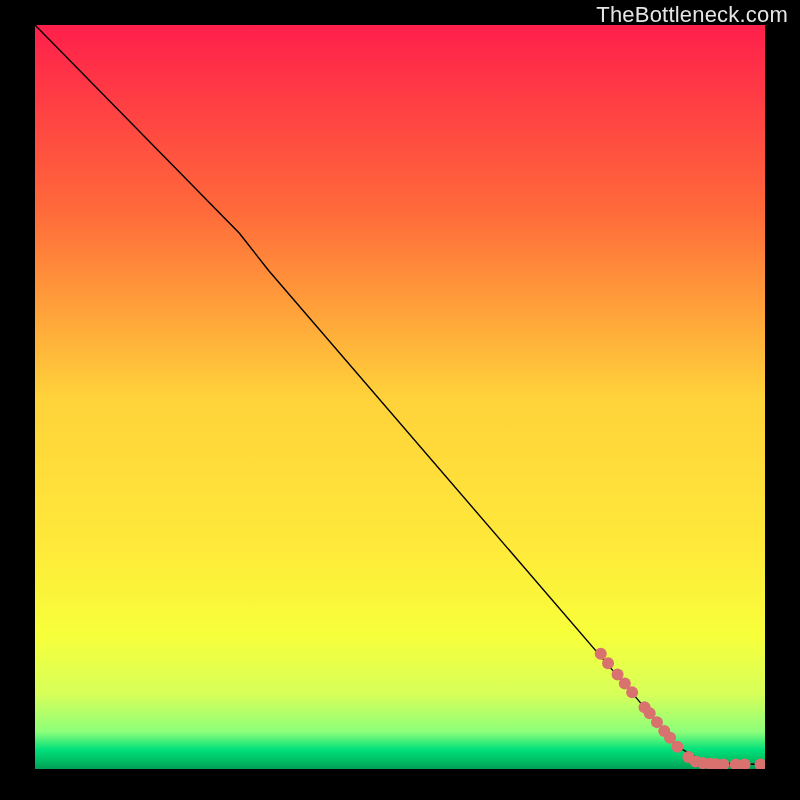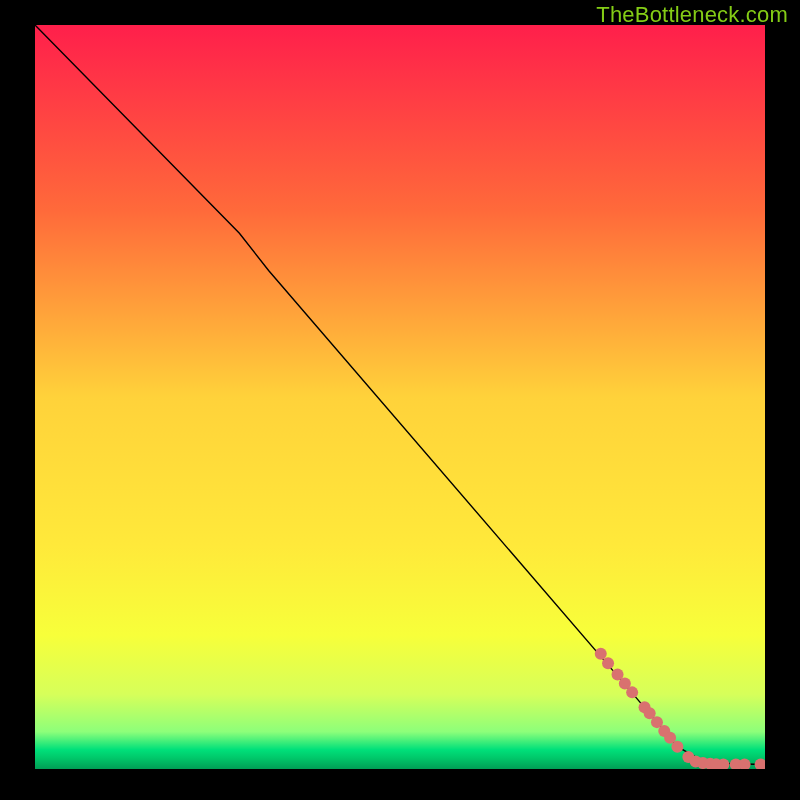--- a/index.html
+++ b/index.html
@@ -14,21 +14,21 @@
   .frame {
     position: relative;
     width: 800px;
     height: 800px;
     background: #000;
   }
   .watermark {
     position: absolute;
     top: 2px;
     right: 12px;
-    color: #84cc16;
+    color: #e5e5e5;
     font-size: 22px;
     font-weight: 500;
     letter-spacing: 0.2px;
   }
   .plot {
     position: absolute;
     left: 35px;
     top: 25px;
     width: 730px;
     height: 744px;

